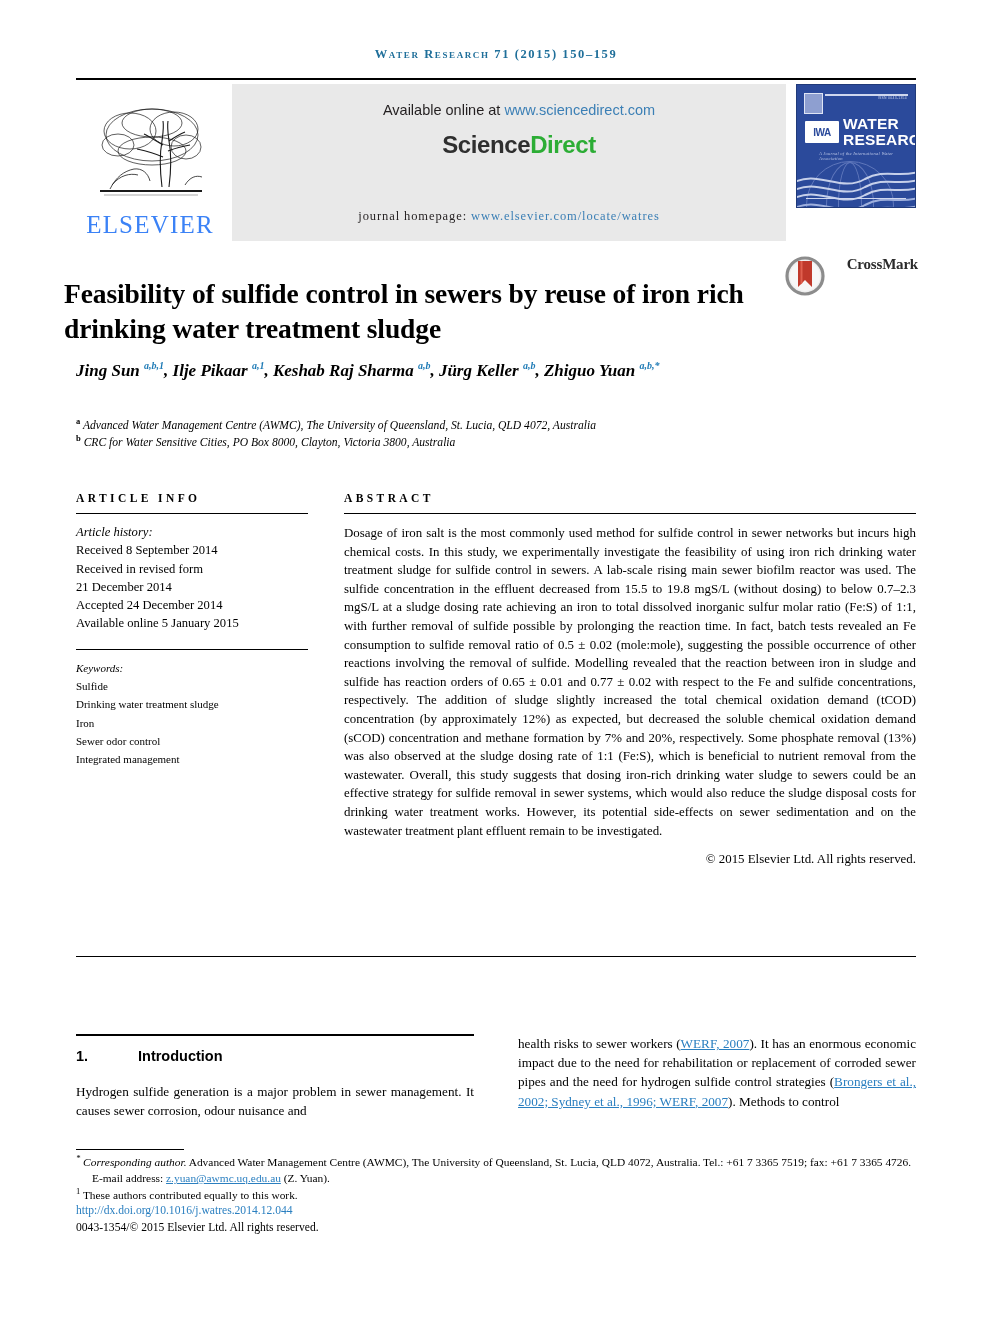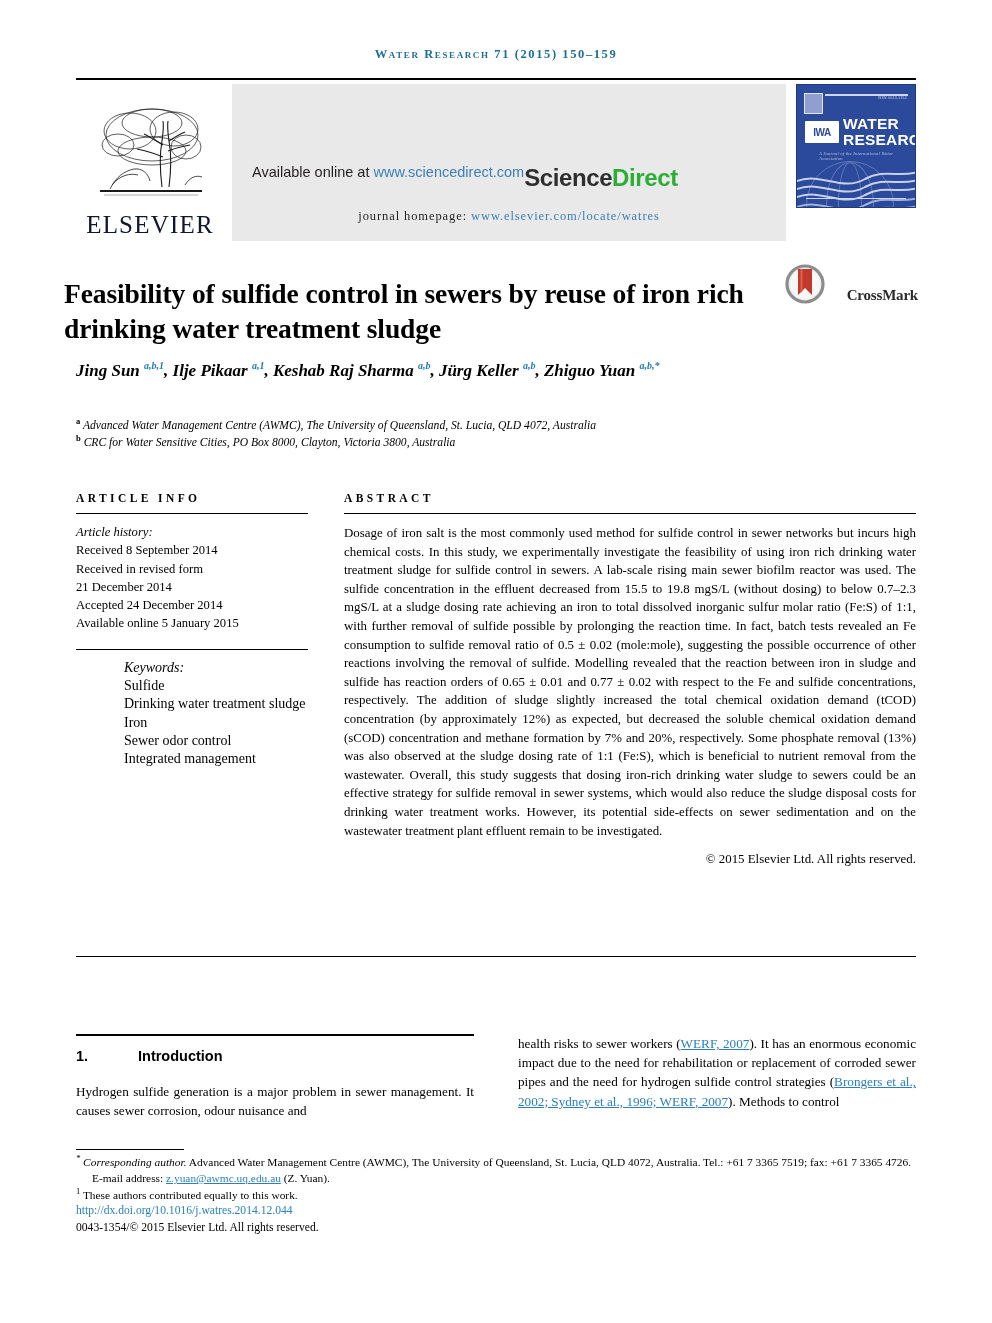--- a/index.html
+++ b/index.html
@@ -59,33 +59,34 @@
     flex: 0 0 148px;
     display: flex;
     flex-direction: column;
     align-items: center;
     justify-content: flex-end;
     padding-bottom: 4px;
   }
   .tree-svg { display: block; }
   .elsevier-word {
     font-family: "Liberation Serif", serif;
-    color: #0f172a;
+    color: #3b82f6;
     font-size: 25px;
     letter-spacing: 1.2px;
     line-height: 1;
     margin-top: 1px;
   }
 
   .sd-panel {
     flex: 1 1 auto;
     background: #e9e9e9;
     margin: 0 10px 0 8px;
     position: relative;
     display: flex;
+    flex-direction: column;
     align-items: center;
     justify-content: flex-start;
     padding-top: 18px;
     padding-left: 20px;
   }
   .avail-line {
     font-family: "Liberation Sans", sans-serif;
     font-size: 14.5px;
     color: #231f20;
   }
@@ -185,23 +186,23 @@
     font-family: "Liberation Serif", serif;
     font-weight: bold;
     font-size: 27.5px;
     line-height: 35px;
     letter-spacing: -0.1px;
   }
 
   .crossmark {
     position: absolute;
     right: 74px;
-    top: 264px;
-    display: flex;
-    align-items: flex-end;
+    top: 256px;
+    display: flex;
+    align-items: flex-start;
     gap: 22px;
   }
   .cm-label {
     font-family: "Liberation Serif", serif;
     font-weight: bold;
     font-size: 15px;
     color: #2b2b2b;
     letter-spacing: -0.2px;
   }
 
@@ -271,24 +272,23 @@
     font-style: italic;
     font-size: 12.6px;
     line-height: 18.3px;
     padding-top: 9px;
   }
   .info-block .lbl { font-style: italic; }
   .info-block .val { font-style: normal; }
   .kw-rule { margin-top: 16px; }
   .kw-block {
     font-family: "Liberation Serif", serif;
-    font-size: 14px;
+    font-size: 11px;
     line-height: 18.3px;
     padding-top: 9px;
-    margin-left: 48px;
   }
   .kw-block .lbl { font-style: italic; }
 
   .abstract-body {
     font-family: "Liberation Serif", serif;
     font-size: 12.9px;
     line-height: 18.6px;
     text-align: justify;
     padding-top: 10px;
     hyphens: auto;

